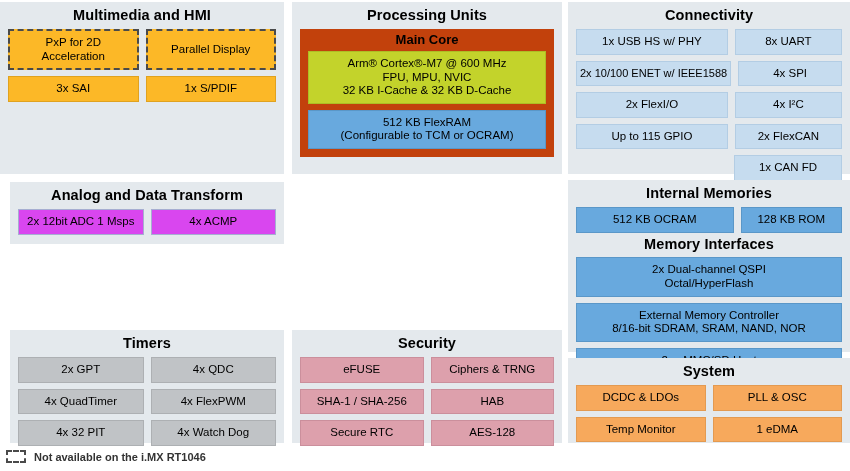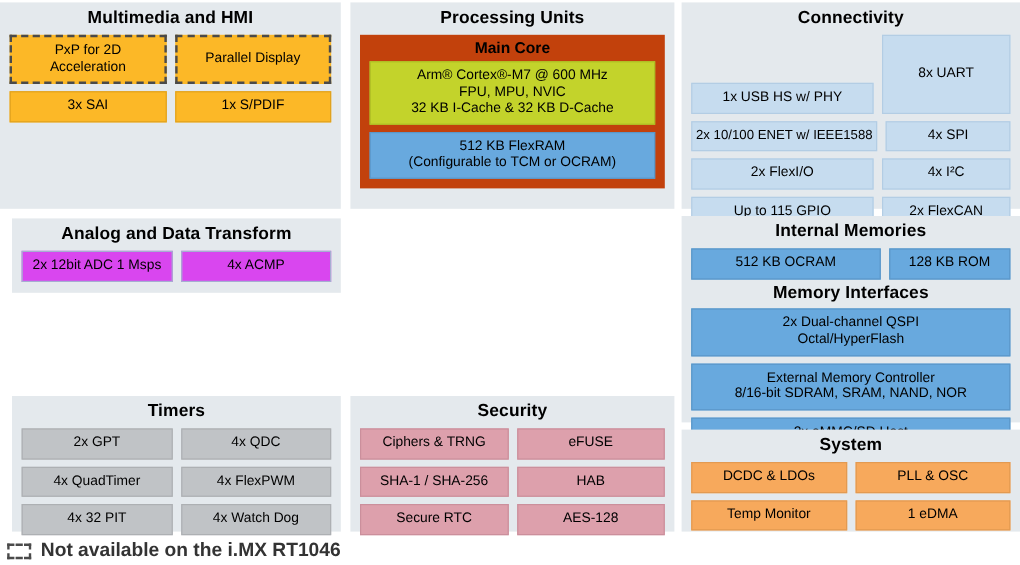--- a/index.html
+++ b/index.html
@@ -102,21 +102,21 @@
   #panel-system     { left: 568px; top: 358px; width: 282px; height: 85px; }
 
   
   #legend {
     position: absolute;
     left: 6px;
     top: 450px;
     display: flex;
     align-items: center;
     gap: 8px;
-    font-size: 16px;
+    font-size: 11px;
     font-weight: bold;
     color: #333333;
     text-align: right;
   }
   #legend .swatch {
     width: 20px;
     height: 13px;
     border: 2px dashed #4a4a4a;
     background: transparent;
     box-sizing: border-box;
@@ -157,21 +157,21 @@
 (Configurable to TCM or OCRAM)</div>
         </div>
       </div>
     </div>
   </div>
 
   <div class="panel" id="panel-connectivity">
     <div class="panel-title">Connectivity</div>
     <div class="rows">
       <div class="row">
-        <div class="cell c-lightblue" style="flex:1.45;margin-top:40px;">1x USB HS w/ PHY</div>
+        <div class="cell c-lightblue" style="flex:1.45;">1x USB HS w/ PHY</div>
         <div class="cell c-lightblue">8x UART</div>
       </div>
       <div class="row">
         <div class="cell c-lightblue nowrapcell" style="flex:1.45;font-size:11px;">2x 10/100 ENET w/ IEEE1588</div>
         <div class="cell c-lightblue">4x SPI</div>
       </div>
       <div class="row">
         <div class="cell c-lightblue" style="flex:1.45;">2x FlexI/O</div>
         <div class="cell c-lightblue">4x I²C</div>
       </div>
@@ -235,22 +235,22 @@
         <div class="cell c-gray">4x 32 PIT</div>
         <div class="cell c-gray">4x Watch Dog</div>
       </div>
     </div>
   </div>
 
   <div class="panel" id="panel-security">
     <div class="panel-title">Security</div>
     <div class="rows">
       <div class="row">
+        <div class="cell c-rose">eFUSE</div>
         <div class="cell c-rose">Ciphers &amp; TRNG</div>
-        <div class="cell c-rose">eFUSE</div>
       </div>
       <div class="row">
         <div class="cell c-rose">SHA-1 / SHA-256</div>
         <div class="cell c-rose">HAB</div>
       </div>
       <div class="row">
         <div class="cell c-rose">Secure RTC</div>
         <div class="cell c-rose">AES-128</div>
       </div>
     </div>

